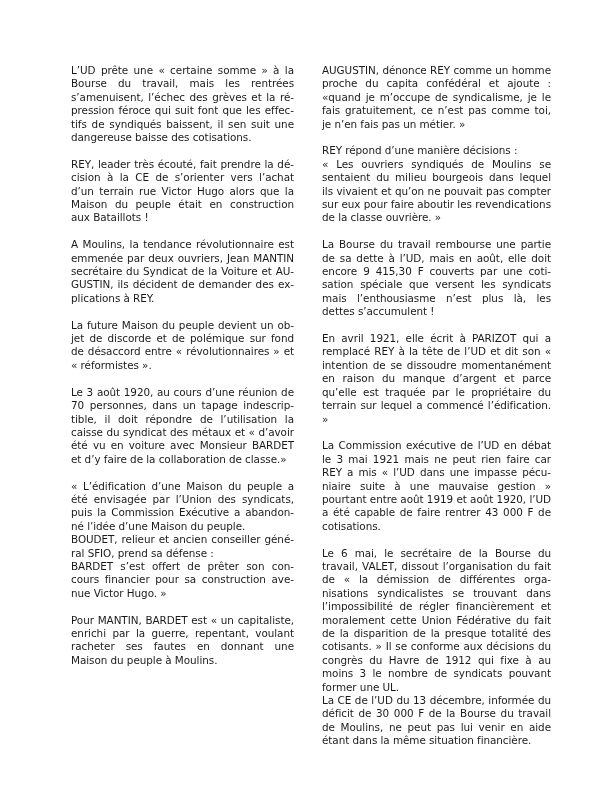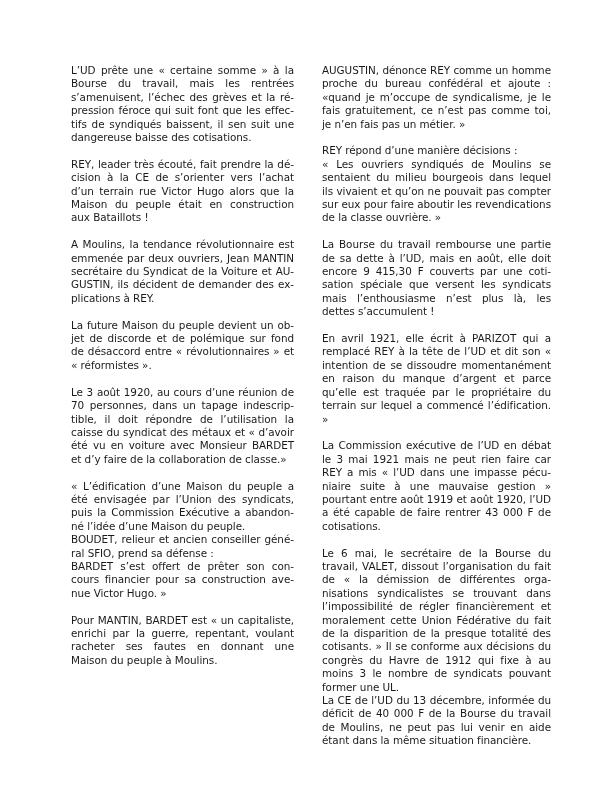--- a/index.html
+++ b/index.html
@@ -52,21 +52,21 @@
   <p class="para">A Moulins, la tendance révolutionnaire est emmenée par deux ouvriers, Jean MANTIN secrétaire du Syndicat de la Voiture et AU­GUSTIN, ils décident de demander des ex­plications à REY.</p>
   <p class="para">La future Maison du peuple devient un ob­jet de discorde et de polémique sur fond de désaccord entre « révolutionnaires » et « réformistes ».</p>
   <p class="para">Le 3 août 1920, au cours d’une réunion de 70 personnes, dans un tapage indescrip­tible, il doit répondre de l’utilisation la caisse du syndicat des métaux et « d’avoir été vu en voiture avec Monsieur BARDET et d’y faire de la collaboration de classe.»</p>
   <p class="para tight">« L’édification d’une Maison du peuple a été envisagée par l’Union des syndicats, puis la Commission Exécutive a abandon­né l’idée d’une Maison du peuple.</p>
   <p class="para tight">BOUDET, relieur et ancien conseiller géné­ral SFIO, prend sa défense :</p>
   <p class="para">BARDET s’est offert de prêter son con­cours financier pour sa construction ave­nue Victor Hugo. »</p>
   <p class="para tight">Pour MANTIN, BARDET est « un capita­liste, enrichi par la guerre, repentant, vou­lant racheter ses fautes en donnant une Maison du peuple à Moulins.</p>
 </div>
 
 <div class="column col-right">
-  <p class="para">AUGUSTIN, dénonce REY comme un homme proche du bureau confédéral et ajoute : «quand je m’occupe de syndica­lisme, je le fais gratuitement, ce n’est pas comme toi, je n’en fais pas un métier. »</p>
+  <p class="para">AUGUSTIN, dénonce REY comme un homme proche du capita confédéral et ajoute : «quand je m’occupe de syndica­lisme, je le fais gratuitement, ce n’est pas comme toi, je n’en fais pas un métier. »</p>
   <p class="para tight">REY répond d’une manière décisions :</p>
   <p class="para">« Les ouvriers syndiqués de Moulins se sentaient du milieu bourgeois dans lequel ils vivaient et qu’on ne pouvait pas comp­ter sur eux pour faire aboutir les revendi­cations de la classe ouvrière. »</p>
   <p class="para">La Bourse du travail rembourse une partie de sa dette à l’UD, mais en août, elle doit encore 9 415,30 F couverts par une coti­sation spéciale que versent les syndicats mais l’enthousiasme n’est plus là, les dettes s’accumulent !</p>
   <p class="para">En avril 1921, elle écrit à PARIZOT qui a remplacé REY à la tête de l’UD et dit son « intention de se dissoudre momentané­ment en raison du manque d’argent et parce qu’elle est traquée par le proprié­taire du terrain sur lequel a commencé l’édification. »</p>
   <p class="para">La Commission exécutive de l’UD en débat le 3 mai 1921 mais ne peut rien faire car REY a mis « l’UD dans une impasse pécu­niaire suite à une mauvaise gestion » pourtant entre août 1919 et août 1920, l’UD a été capable de faire rentrer 43 000 F de cotisations.</p>
   <p class="para tight">Le 6 mai, le secrétaire de la Bourse du travail, VALET, dissout l’organisation du fait de « la démission de différentes orga­nisations syndicalistes se trouvant dans l’impossibilité de régler financièrement et moralement cette Union Fédérative du fait de la disparition de la presque totalité des cotisants. » Il se conforme aux décisions du congrès du Havre de 1912 qui fixe à au moins 3 le nombre de syndicats pouvant former une UL.</p>
-  <p class="para tight">La CE de l’UD du 13 décembre, informée du déficit de  40 000 F de la Bourse du travail de Moulins, ne peut pas lui venir en aide étant dans la même situation finan­cière.</p>
+  <p class="para tight">La CE de l’UD du 13 décembre, informée du déficit de  30 000 F de la Bourse du travail de Moulins, ne peut pas lui venir en aide étant dans la même situation finan­cière.</p>
 </div>
 
 </body></html>

